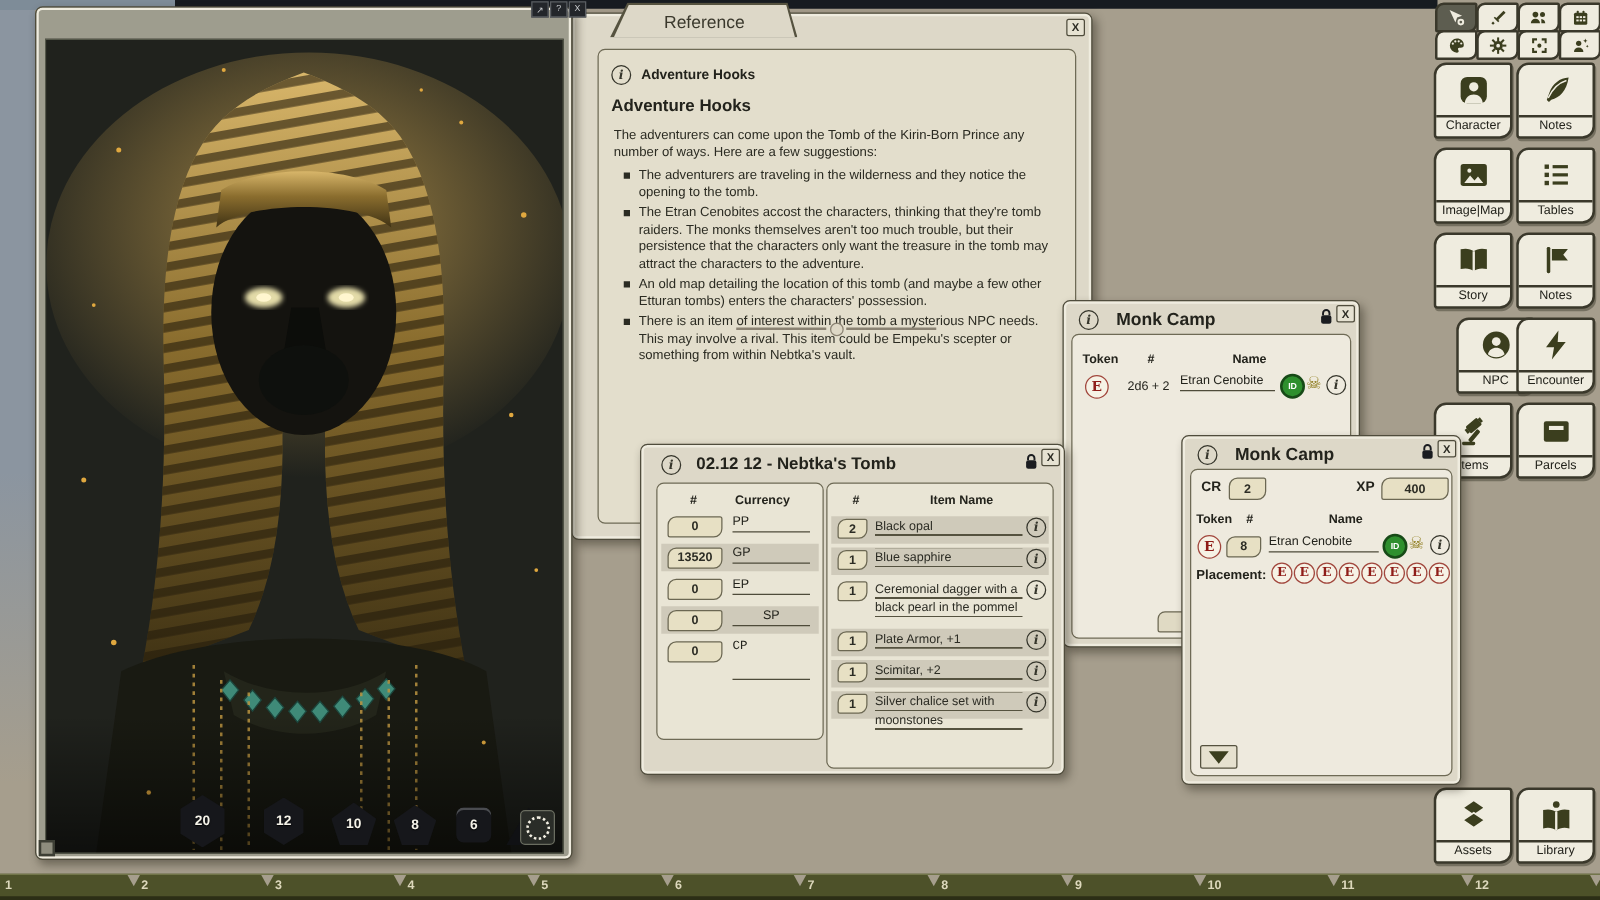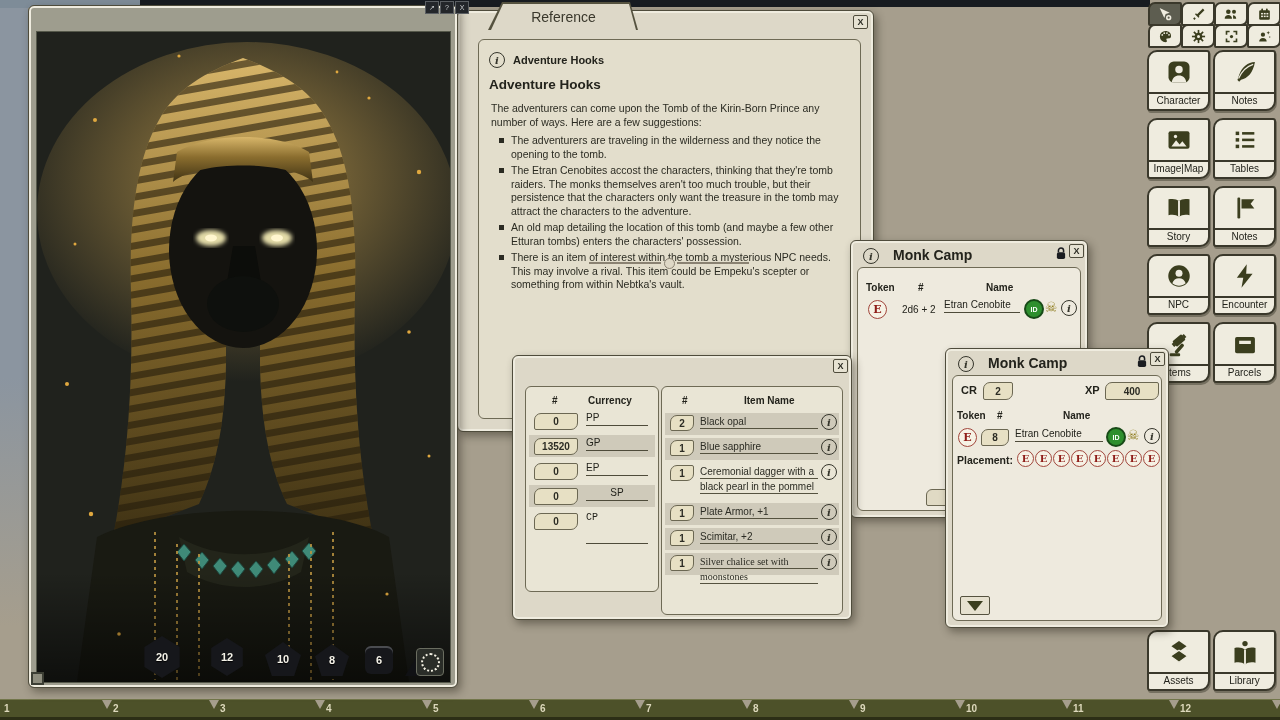--- a/index.html
+++ b/index.html
@@ -262,20 +262,30 @@
       <span class="abs ufield" style="left:86px;top:31px;width:76px;font-size:10px;padding-bottom:2px;white-space:nowrap;overflow:hidden;">Etran Cenobite</span>
       <span class="idbadge abs" style="left:166px;top:31px;">ID</span>
       <span class="skull abs" style="left:185px;top:31px;">☠</span>
       <span class="info-circle abs" style="left:203px;top:32px;"></span>
 
       <span class="abs" style="left:68px;bottom:4px;width:26px;height:15px;background:#e0dac4;border:1.4px solid #6b6752;border-radius:6px 2px 6px 2px;"></span>
     </div>
   </section>
 
   <section class="win" style="left:512px;top:355px;width:338px;height:263px;z-index:3;">
+    <div class="abs" style="left:0;top:0;right:0;height:28px;">
+      <span class="info-circle abs" style="left:16px;top:8px;"></span>
+      <span class="wtitle abs" style="left:44px;top:7px;font-size:13.5px;">02.12 12 - Nebtka's Tomb</span>
+      <span class="abs" style="left:306px;top:6px;">
+        <svg width="12" height="15" viewBox="0 0 14 17">
+            <path d="M4 7V5a3 3 0 016 0v2" stroke="#1a1c20" stroke-width="1.8" fill="none"></path>
+            <rect x="2.2" y="7" width="9.6" height="8" rx="2" fill="#1a1c20"></rect>
+          </svg>
+      </span>
+    </div>
     <span class="corner-x" style="right:3px;top:3px;">X</span>
 
     <div class="win-inner" style="left:12px;top:30px;width:132px;height:204px;background:#e9e5d5;">
       <span class="hdr abs" style="left:26px;top:8px;">#</span>
       <span class="hdr abs" style="left:62px;top:8px;">Currency</span>
       <div class="band" style="left:3px;top:48px;right:3px;height:22px;"></div>
       <div class="band" style="left:3px;top:98px;right:3px;height:22px;"></div>
 
       <div class="qty-box abs" style="left:8px;top:26px;width:42px;height:15px;">
           <span>0</span>
@@ -329,21 +339,21 @@
       <span class="iname abs" style="left:38px;top:117px;width:118px;">Plate Armor, +1</span>
       <span class="info-circle abs" style="left:159px;top:117px;"></span>
       <div class="qty-box abs" style="left:8px;top:143px;width:22px;height:14px;">
           <span>1</span>
         </div>
       <span class="iname abs" style="left:38px;top:142px;width:118px;">Scimitar, +2</span>
       <span class="info-circle abs" style="left:159px;top:142px;"></span>
       <div class="qty-box abs" style="left:8px;top:168px;width:22px;height:14px;">
           <span>1</span>
         </div>
-      <span class="iname abs" style="left:38px;top:167px;width:118px;font-family:Liberation Serif, serif;">Silver chalice set with moonstones</span>
+      <span class="iname abs" style="left:38px;top:167px;width:118px;">Silver chalice set with moonstones</span>
       <span class="info-circle abs" style="left:159px;top:167px;"></span>
     </div>
   </section>
 
   <section class="win" style="left:945px;top:348px;width:222px;height:278px;z-index:5;">
     <div class="abs" style="left:0;top:0;right:0;height:26px;">
       <span class="info-circle abs" style="left:12px;top:7px;"></span>
       <span class="wtitle abs" style="left:42px;top:6px;">Monk Camp</span>
       <span class="abs" style="left:190px;top:5px;">
         <svg width="12" height="15" viewBox="0 0 14 17">
@@ -526,21 +536,21 @@
     </div>
     <div class="sb" style="left:68px;top:186px;">
       <span class="ico">
           <svg width="28" height="28" viewBox="0 0 24 24" fill="#3b3e1e">
             <rect x="5.5" y="3" width="2.4" height="18" rx="1"></rect>
             <path d="M9 4.5h11l-3.2 3.9L20 12.4H9z"></path>
           </svg>
         </span>
       <span class="lbl">Notes</span>
     </div>
-    <div class="sb" style="left:2px;top:254px;">
+    <div class="sb" style="left:20px;top:254px;">
       <span class="ico">
           <svg width="28" height="28" viewBox="0 0 24 24">
             <circle cx="12" cy="12" r="9.2" fill="#3b3e1e"></circle>
             <circle cx="12" cy="9.6" r="3" fill="#efecdf"></circle>
             <path d="M6.3 18.3c.7-2.8 3-4.4 5.7-4.4s5 1.6 5.7 4.4c-1.5 1.4-3.5 2.1-5.7 2.1s-4.2-.7-5.7-2.1z" fill="#efecdf"></path>
           </svg>
         </span>
       <span class="lbl">NPC</span>
     </div>
     <div class="sb" style="left:68px;top:254px;">

